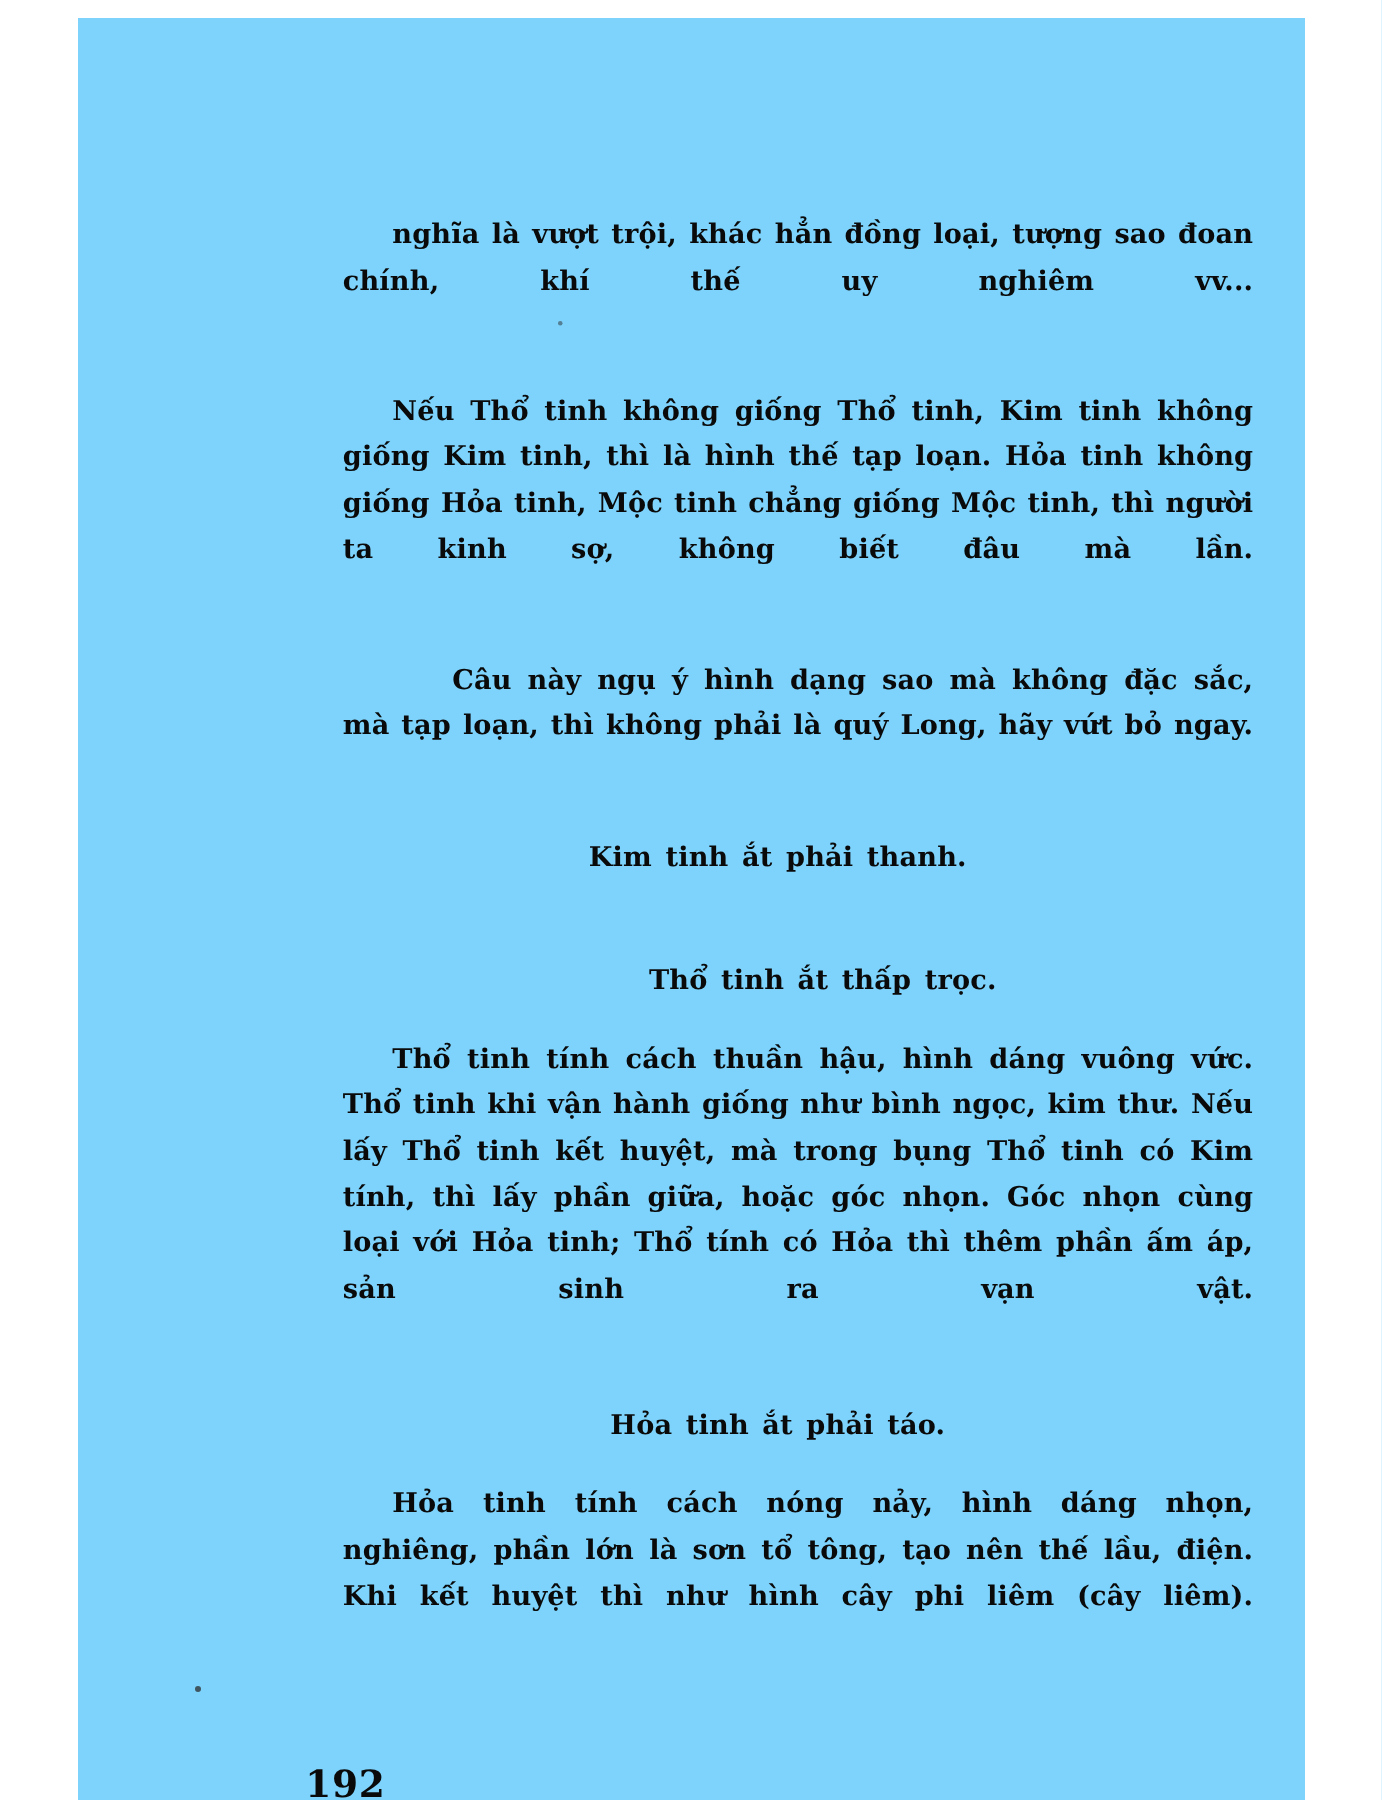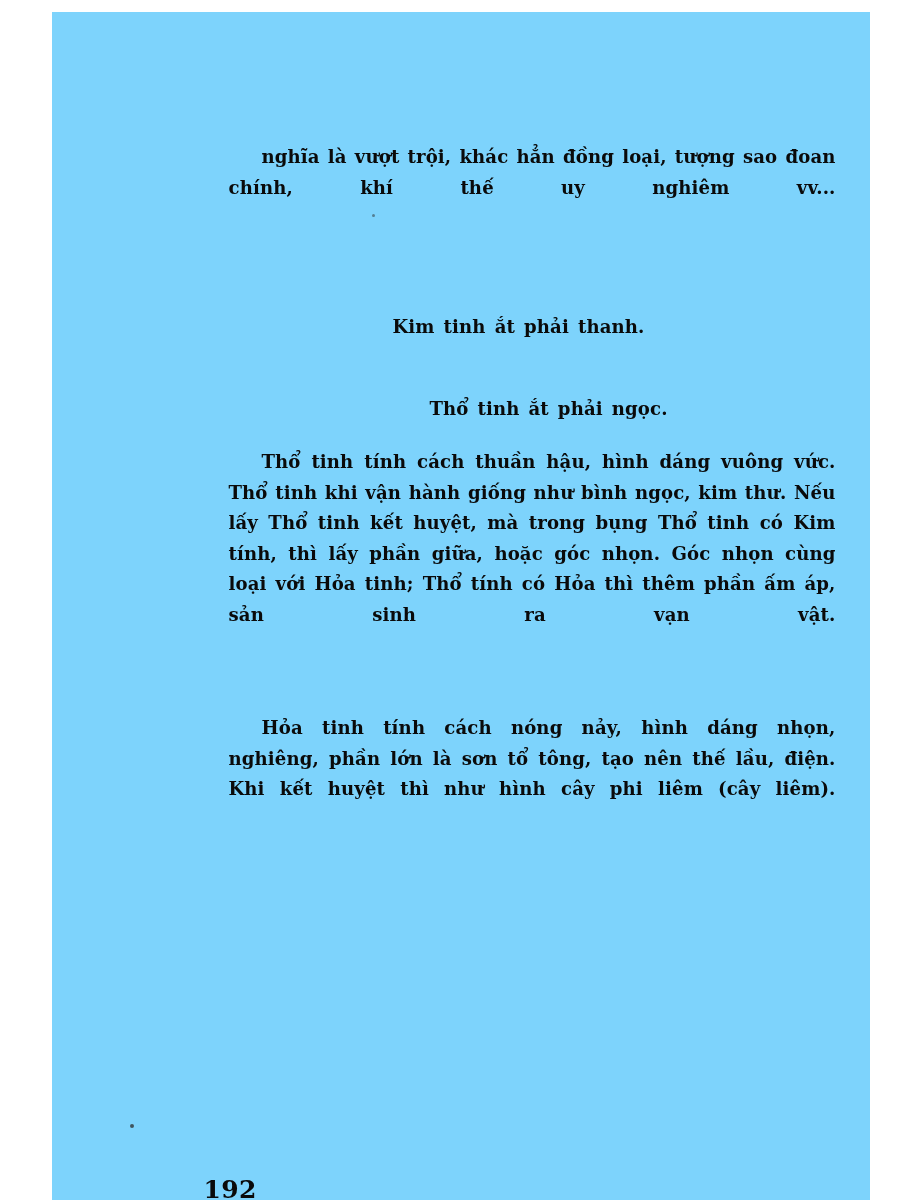--- a/index.html
+++ b/index.html
@@ -105,41 +105,44 @@
 <body>
 
 <div class="page">
 
   <div class="text-column">
 
     <p class="para">nghĩa là vượt trội, khác hẳn đồng loại, tượng sao đoan chính, khí thế uy nghiêm vv...</p>
 
     <div class="gap-md"></div>
 
+    <p class="para">Nếu Thổ tinh không giống Thổ tinh, Kim tinh không giống Kim tinh, thì là hình thế tạp loạn. Hỏa tinh không giống Hỏa tinh, Mộc tinh chẳng giống Mộc tinh, thì người ta kinh sợ, không biết đâu mà lần.</p>
 
     <div class="gap-md"></div>
 
+    <p class="para commentary">Câu này ngụ ý hình dạng sao mà không đặc sắc, mà tạp loạn, thì không phải là quý Long, hãy vứt bỏ ngay.</p>
 
     <div class="gap-md"></div>
 
     <p class="heading">Kim tinh ắt phải thanh.</p>
 
     <div class="gap-sm"></div>
 
 
     <div class="gap-lg"></div>
 
-    <p class="heading indented">Thổ tinh ắt phải ngọc.</p>
+    <p class="heading indented">Thổ tinh ắt thấp trọc.</p>
 
     <div class="gap-sm"></div>
 
     <p class="para">Thổ tinh tính cách thuần hậu, hình dáng vuông vức. Thổ tinh khi vận hành giống như bình ngọc, kim thư. Nếu lấy Thổ tinh kết huyệt, mà trong bụng Thổ tinh có Kim tính, thì lấy phần giữa, hoặc góc nhọn. Góc nhọn cùng loại với Hỏa tinh; Thổ tính có Hỏa thì thêm phần ấm áp, sản sinh ra vạn vật.</p>
 
     <div class="gap-lg"></div>
 
+    <p class="heading">Hỏa tinh ắt phải táo.</p>
 
     <div class="gap-sm"></div>
 
     <p class="para">Hỏa tinh tính cách nóng nảy, hình dáng nhọn, nghiêng, phần lớn là sơn tổ tông, tạo nên thế lầu, điện. Khi kết huyệt thì như hình cây phi liêm (cây liêm).</p>
 
   </div>
 
   <div class="folio">192</div>
 
   <div class="speck a"></div>

